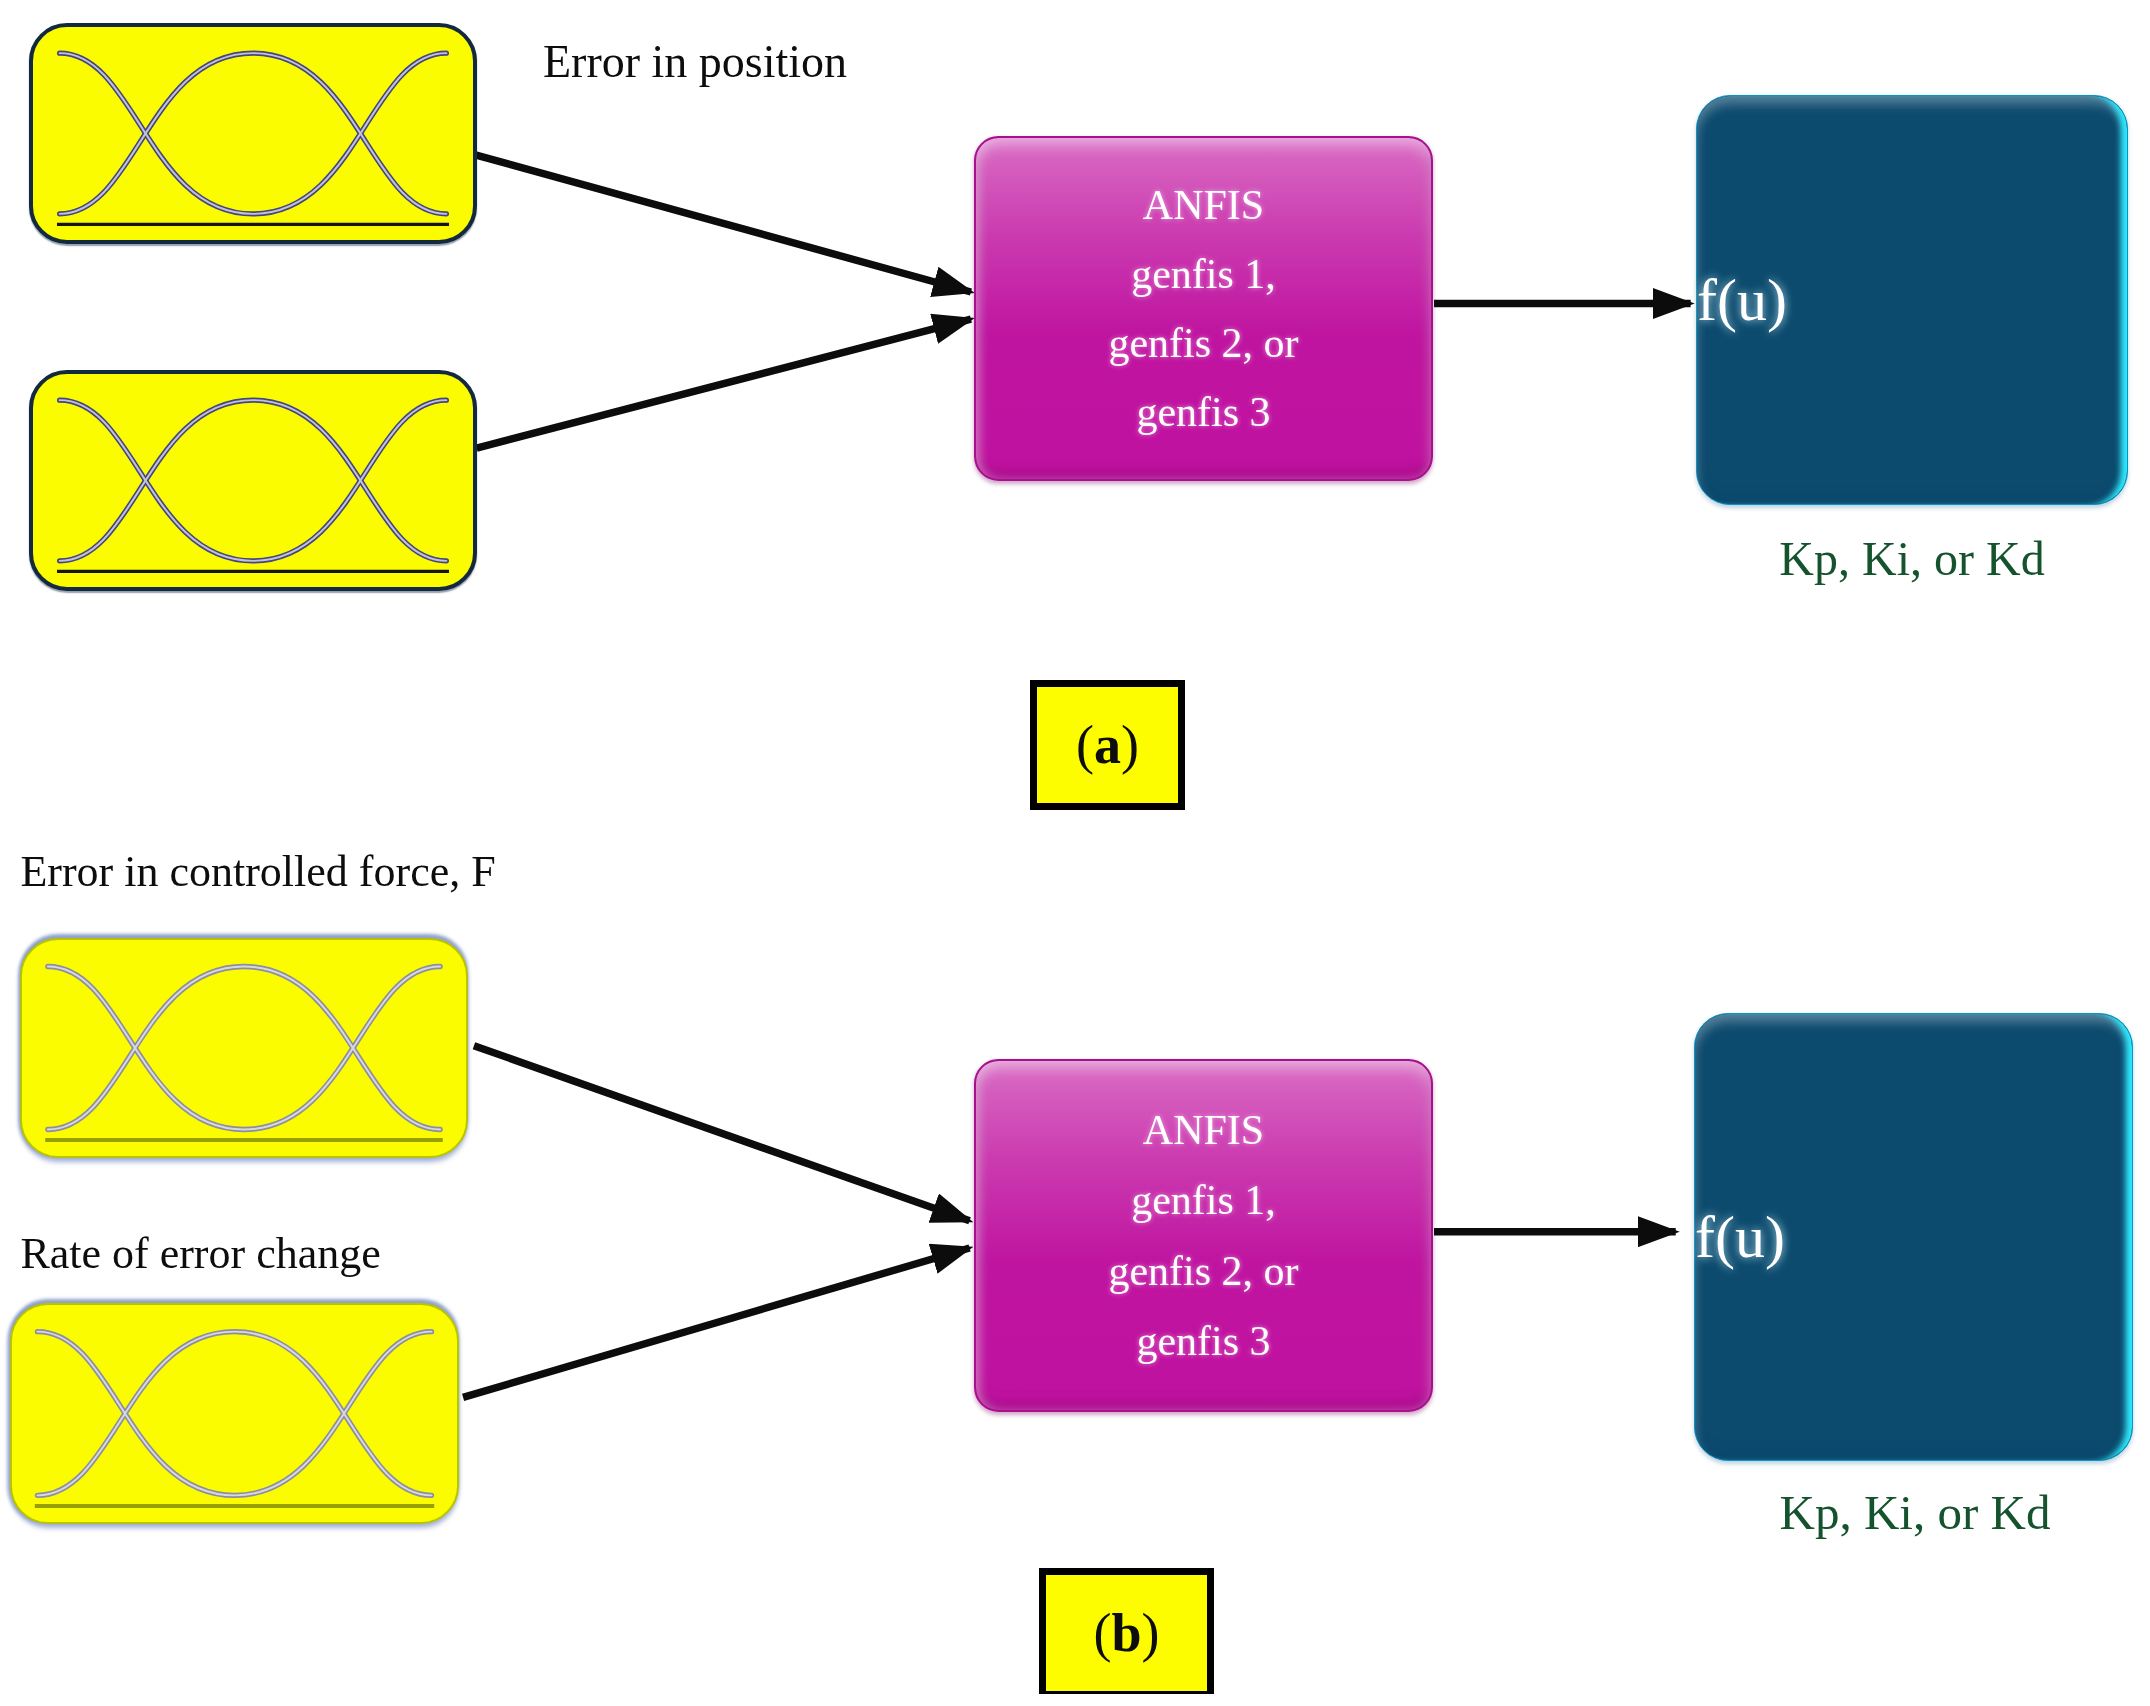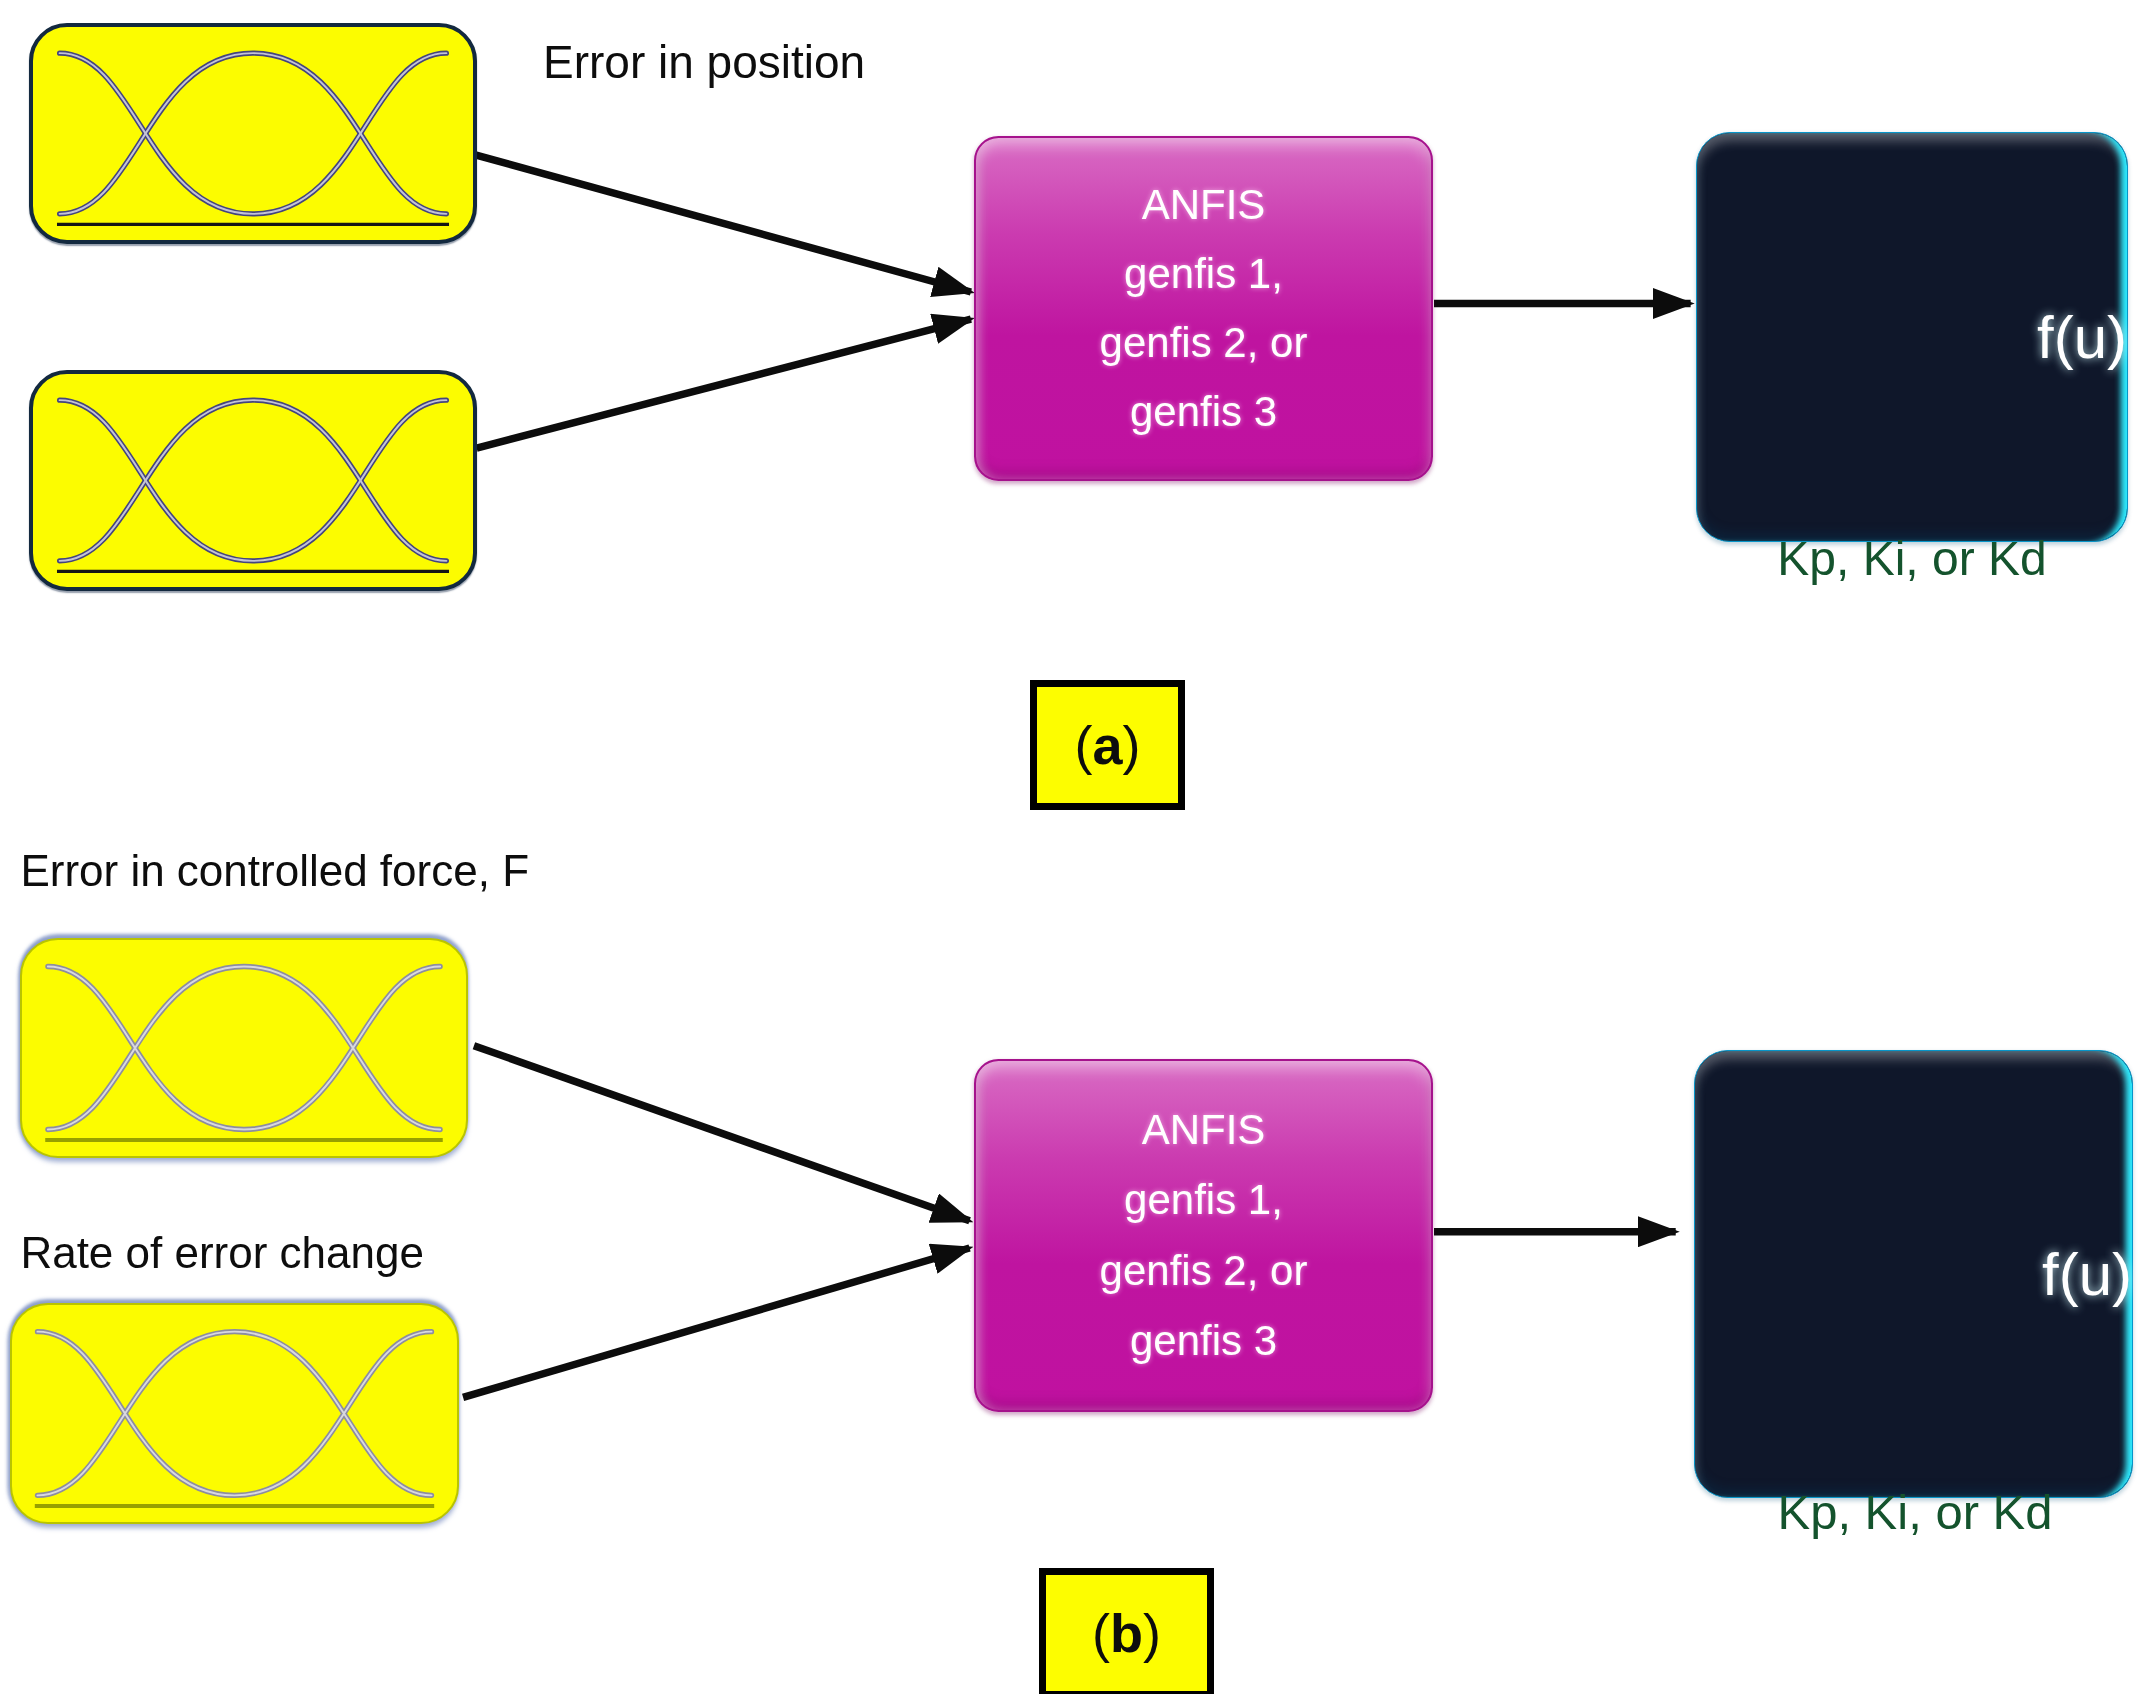--- a/index.html
+++ b/index.html
@@ -1,18 +1,18 @@
 <!DOCTYPE html>
 <html style="font-size:11px"><head>
 <meta charset="utf-8">
 <style>
   html,body{margin:0;padding:0;background:#ffffff;}
   .canvas{
     position:relative;width:2151px;height:1694px;background:#ffffff;
-    font-family:Liberation Sans, sans-serif;color:#0d0d0d;overflow:hidden;
+    font-family:Liberation Serif, serif;color:#0d0d0d;overflow:hidden;
   }
   
   .mf-box{position:absolute;background:#fcfc00;border-radius:38px;box-sizing:border-box;}
   .mf-box.v1{border:4.8px solid #13293f;box-shadow:0 2px 1.4px rgba(20,40,70,.45);}
   .mf-box.v2{border:2.7px solid #b9c400;box-shadow:0 -4.1px 3.4px -0.7px rgba(125,145,195,.85),0 5.4px 4.8px -1.4px rgba(125,145,195,.7),-3.4px 0 3.4px -1.4px rgba(125,145,195,.6);}
   .mf-box svg{display:block;width:100%;height:100%;}
   .v1 .curve-under{stroke:#44447e;}
   .v1 .curve-over{stroke:#c3c3d6;}
   .v1 .mf-axis{stroke:#151515;}
   .v2 .curve-under{stroke:#8d8da0;}
@@ -27,24 +27,24 @@
   .anfis{
     position:absolute;border-radius:24.4px;box-sizing:border-box;
     background:linear-gradient(180deg,#d96cc4 0%,#cb3bb0 28%,#bf14a0 58%,#c011a0 100%);
     border:2px solid #a5128c;
     box-shadow:inset 0 8.1px 13.6px rgba(255,255,255,.38),inset 4.1px 0 9.5px rgba(255,255,255,.22),inset 0 -8.1px 12.2px rgba(110,0,88,.28),0 2.7px 4.1px rgba(120,0,95,.35);
     display:flex;flex-direction:column;justify-content:space-evenly;align-items:center;
   }
   .anfis .line{color:#ffffff;font-size:42px;line-height:1;text-shadow:0 0 5.4px rgba(255,210,245,.65);}
   
   .fu-box{
-    position:absolute;border-radius:34px;box-sizing:border-box;background:#0f172a;
+    position:absolute;border-radius:34px;box-sizing:border-box;background:#0c4a6e;
     border:1.4px solid #0795c8;
     box-shadow:inset -9.5px 0 6.8px -3.4px #2cecff,inset 0 8.1px 11px rgba(255,255,255,.30),inset 0 -8.1px 11px rgba(0,70,110,.22),0 2.7px 4.1px rgba(0,80,120,.25);
-    display:flex;align-items:center;justify-content:flex-end;margin-top:37px;
+    display:flex;align-items:center;justify-content:flex-start;
   }
   .fu-box .fu{color:#ffffff;font-size:60px;text-shadow:0 0 9.5px rgba(210,250,255,.9);}
   
   .tag-box{
     position:absolute;background:#fdfd00;border:7.5px solid #000000;box-sizing:border-box;
     display:flex;align-items:center;justify-content:center;font-size:54px;color:#0d0d0d;
   }
   .tag-box b{font-weight:bold;}
   
   .arrows{position:absolute;left:0;top:0;width:2151px;height:1707px;pointer-events:none;}

